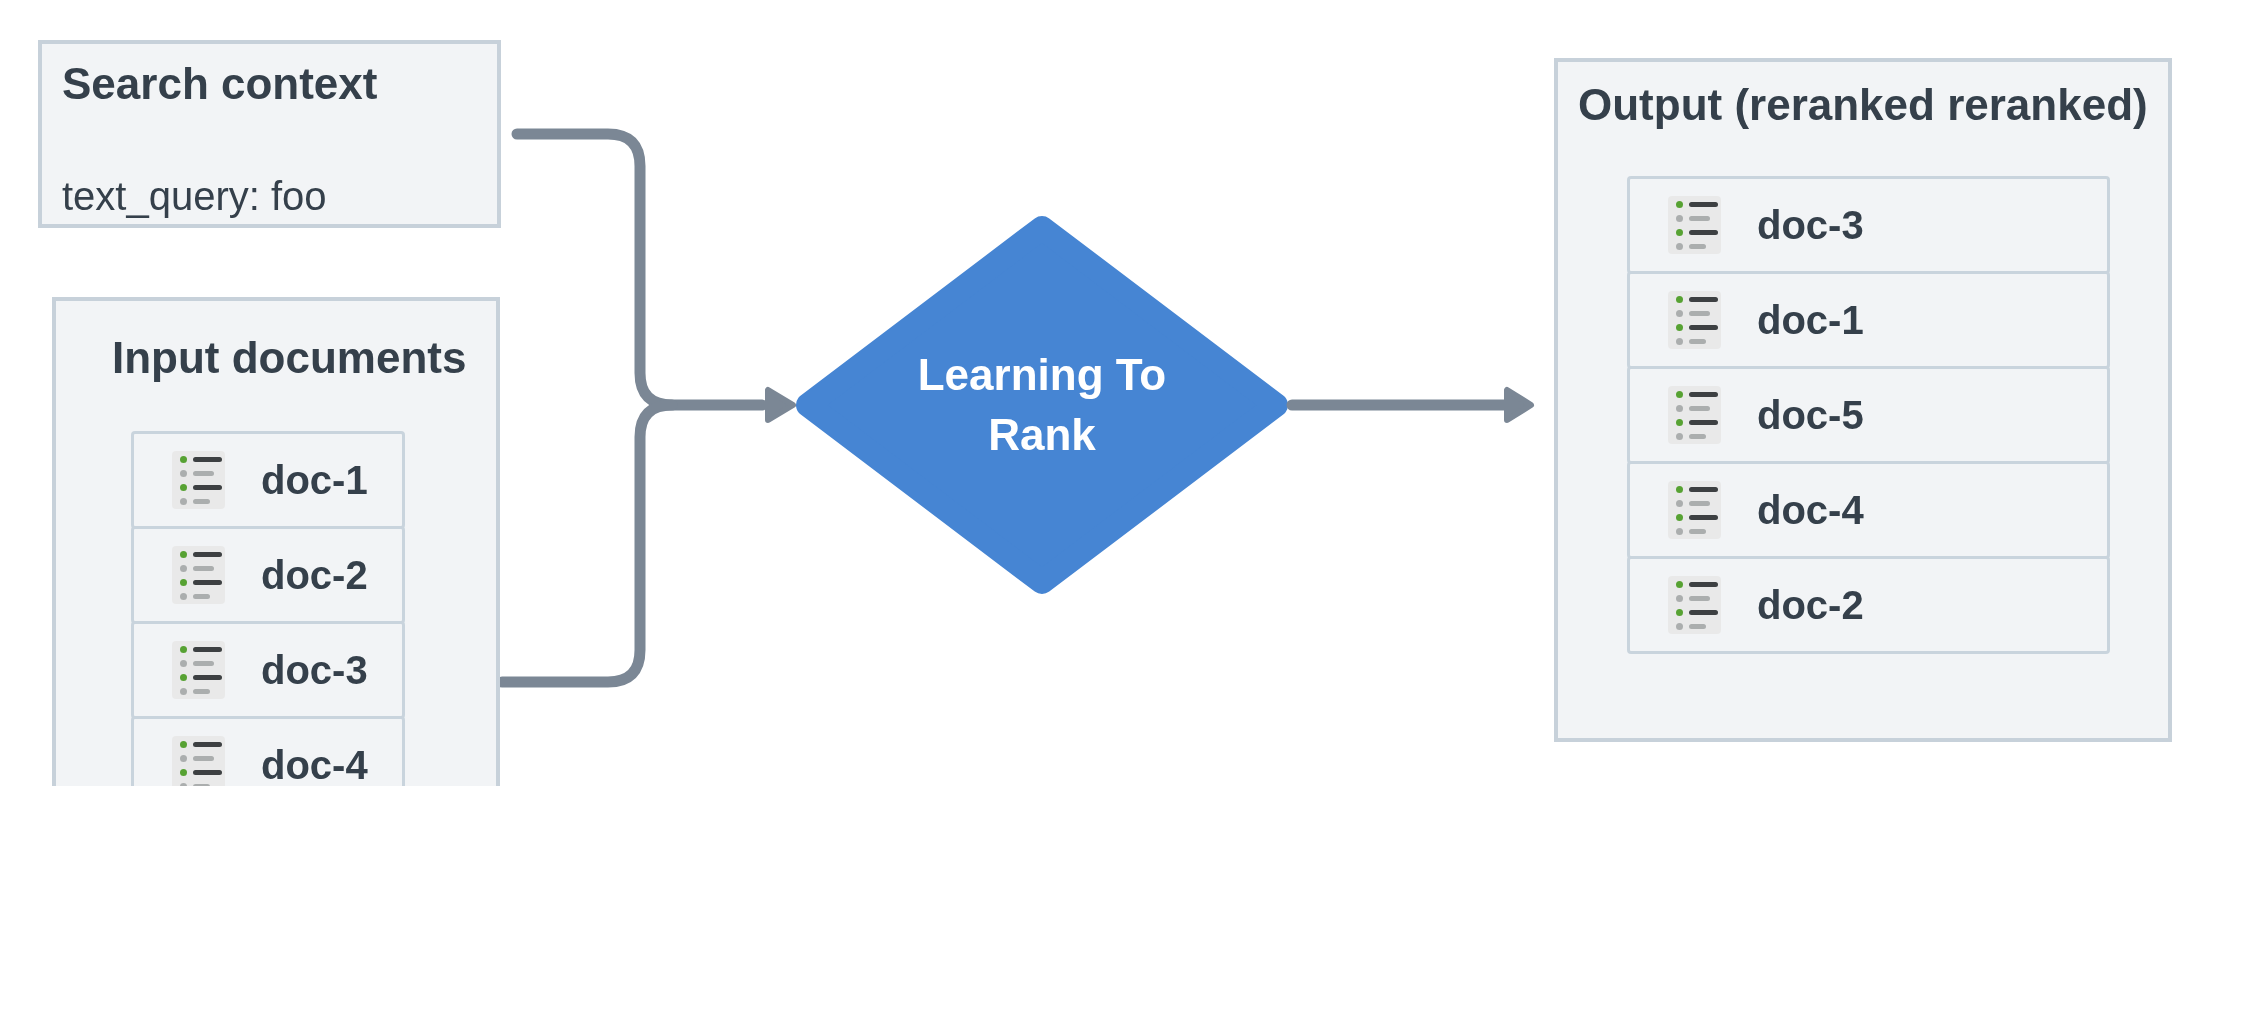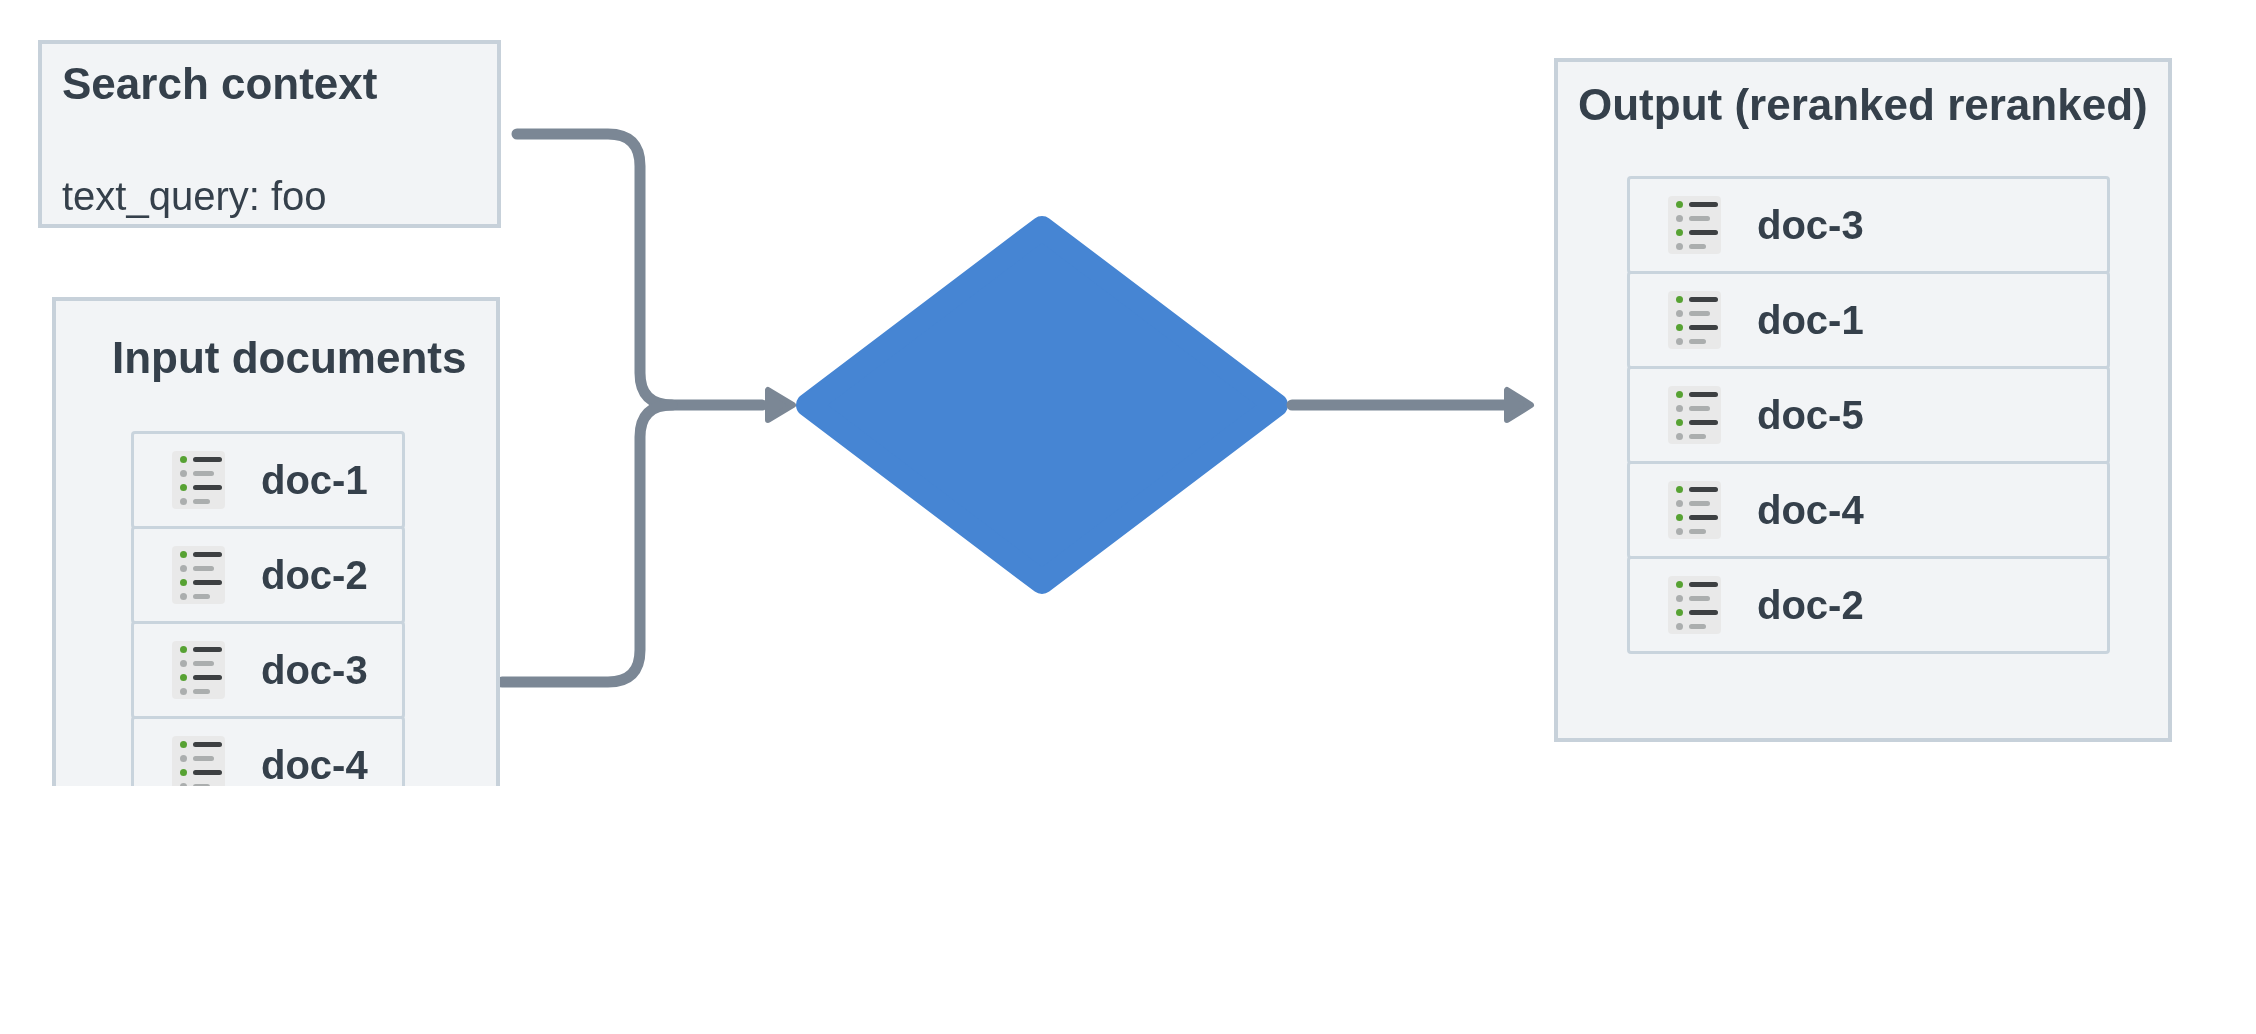--- a/index.html
+++ b/index.html
@@ -170,20 +170,24 @@
           </span>
         <span class="icon-row">
             <i class="dot gray"></i>
             <b class="ln light short"></b>
           </span>
       </span>
       <span class="doc-label">doc-5</span>
     </div>
   </div>
 
+  <div class="diamond-label">
+    <span>Learning To</span>
+    <span>Rank</span>
+  </div>
 
   <div class="panel" style="left:1554px;top:58px;width:618px;height:684px;"></div>
   <div class="panel-title" style="left:1578px;top:79px;">Output (reranked reranked)</div>
 
   <div class="doc-list" style="left:1627px;top:176px;width:483px;">
     <div class="doc-row">
       <span class="doc-icon">
         <span class="icon-row">
             <i class="dot green"></i>
             <b class="ln dark long"></b>

